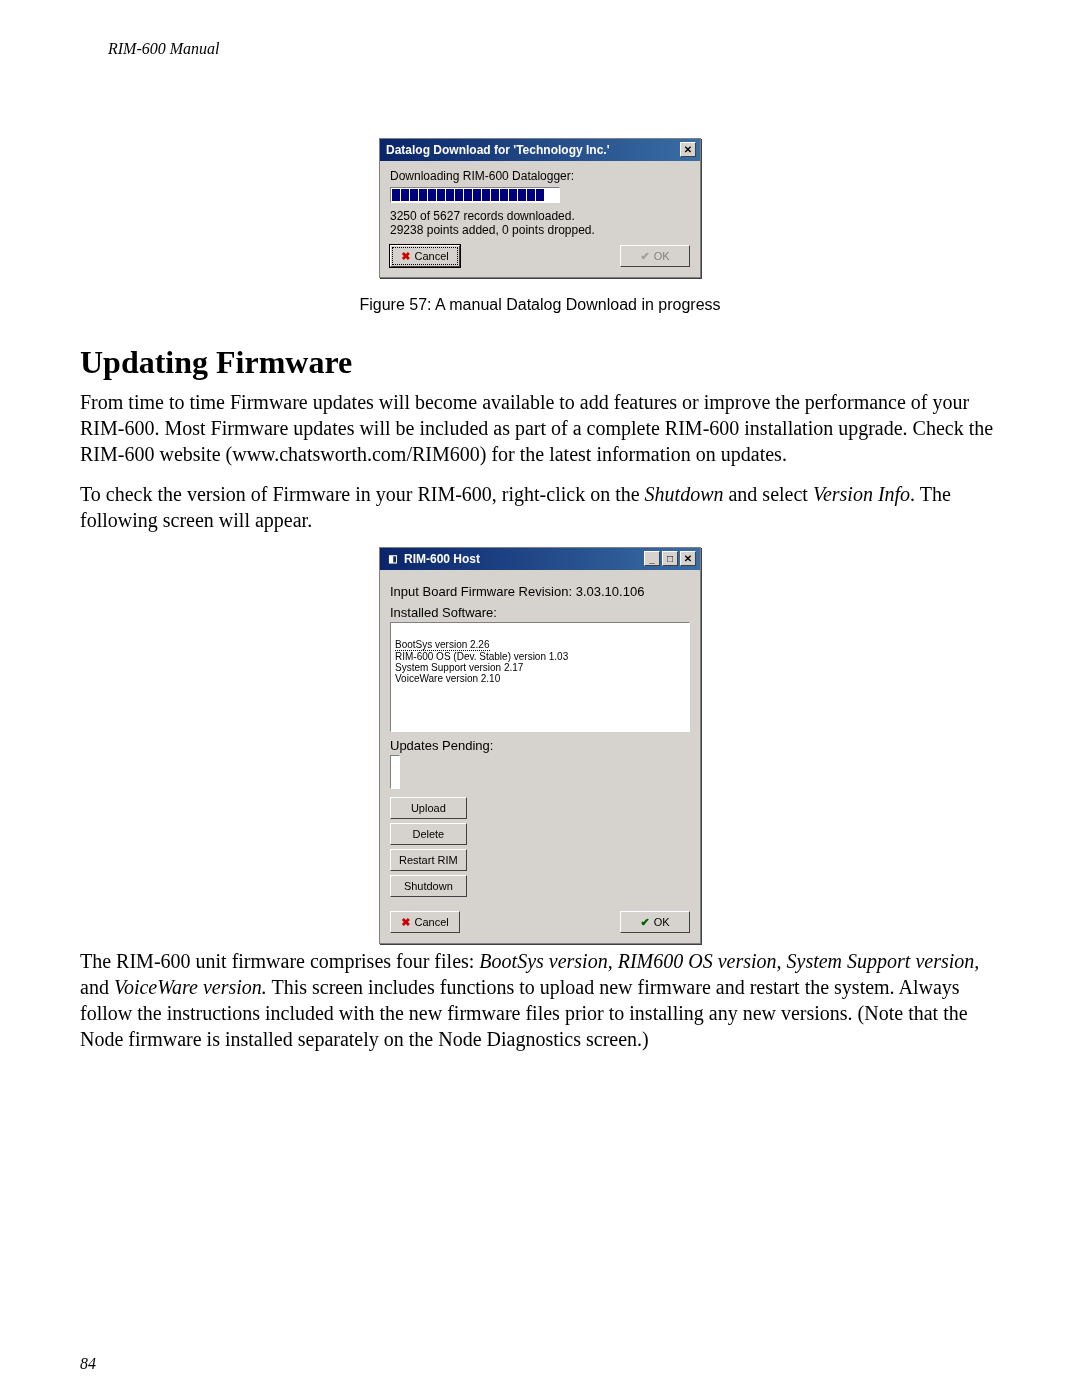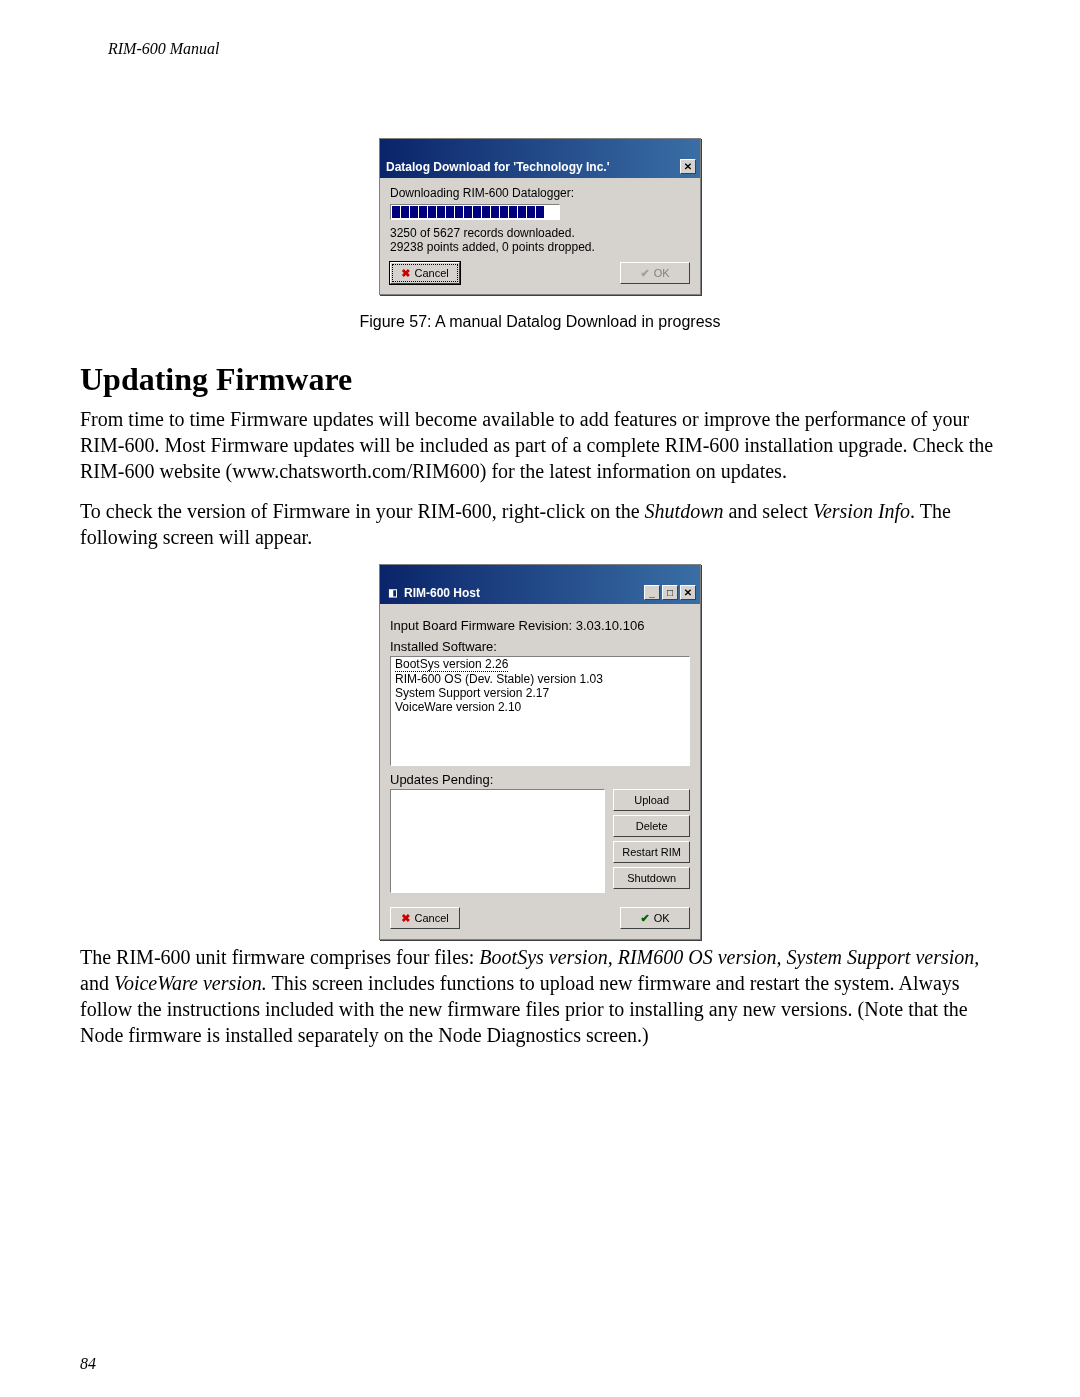--- a/index.html
+++ b/index.html
@@ -60,21 +60,21 @@
     color: #000;
   }
   .dialog1 {
     width: 320px;
   }
   .title-bar {
     background: linear-gradient(to right, #0a246a, #3a6ea5);
     color: #fff;
     font-weight: bold;
     font-size: 12px;
-    padding: 20px 4px 4px 6px;
+    padding: 3px 4px 4px 6px;
     display: flex;
     align-items: center;
     justify-content: space-between;
   }
   .title-bar-controls {
     display: flex;
     gap: 2px;
   }
   .title-btn {
     width: 14px;
@@ -159,35 +159,36 @@
   }
   .field-label {
     font-size: 13px;
     margin: 6px 0 2px 0;
   }
   .list-box {
     background: #fff;
     border: 1px solid #808080;
     border-right-color: #fff;
     border-bottom-color: #fff;
-    font-size: 12px;
-    padding: 0 4px;
+    font-size: 10px;
+    padding: 16px 4px;
     box-sizing: border-box;
   }
   .installed-box {
     height: 110px;
   }
   .installed-box .sel {
     border-bottom: 1px dotted #000;
     display: inline-block;
   }
   .pending-row {
     display: flex;
     gap: 8px;
     align-items: flex-start;
+    flex-direction: column;
   }
   .pending-box {
     flex: 1;
     height: 104px;
   }
   .side-btns {
     display: flex;
     flex-direction: column;
     gap: 4px;
   }

